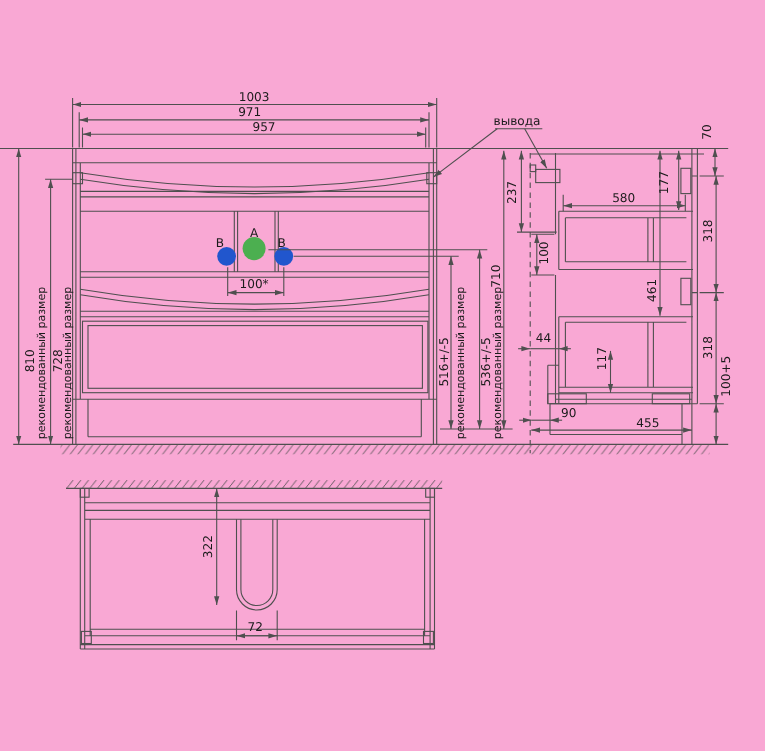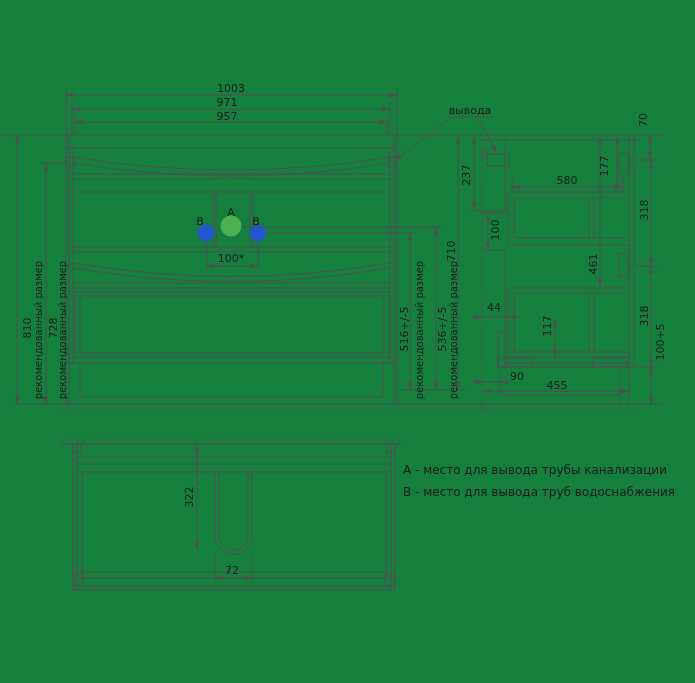--- a/index.html
+++ b/index.html
@@ -1,17 +1,17 @@
 <!DOCTYPE html>
 <html><head>
 <meta charset="utf-8">
 <style>
   html,body{margin:0;padding:0;background:#fff;}
   .stage{
-    position:relative;width:695px;height:683px;background:#15803d;overflow:hidden;
+    position:relative;width:695px;height:683px;background:#f9a8d4;overflow:hidden;
     font-family:"DejaVu Sans","Liberation Sans",sans-serif;color:#222;
   }
   .art{position:absolute;left:0;top:0;}
   .ht,.vt,.lg{position:absolute;white-space:nowrap;color:#1c1c1c;}
   .ht{transform:translate(-50%,-50%);}
   .vt{transform:translate(-50%,-50%) rotate(-90deg);}
   .lg{transform:translateY(-50%);font-size:12px;}
   .num{font-size:11px;}
   .small{font-size:10px;}
 </style>
@@ -149,21 +149,21 @@
     <path d="M215,472 V536 A18.5,18.5 0 0 0 252,536 V472
              M219,472 V536 A14.5,14.5 0 0 0 248,536 V472"></path>
     <path d="M215,555 V582 M252,555 V582"></path>
     <line x1="197" y1="444" x2="197" y2="550" marker-start="url(#ar)" marker-end="url(#ar)"></line>
     <line x1="215" y1="578" x2="252" y2="578" marker-start="url(#ar)" marker-end="url(#ar)"></line>
   </g>
 </svg>
 
   <span class="ht num" style="left:231px;top:88px">1003</span>
   <span class="ht num" style="left:227px;top:102px">971</span>
-  <span class="ht num" style="left:227px;top:116px">957</span>
+  <span class="ht num" style="left:240px;top:116px">957</span>
   <span class="vt num" style="left:27px;top:328px">810</span>
   <span class="vt small" style="left:38px;top:330px">рекомендованный размер</span>
   <span class="vt num" style="left:53px;top:328px">728</span>
   <span class="vt small" style="left:62px;top:330px">рекомендованный размер</span>
   <span class="ht num" style="left:231px;top:258px">100*</span>
   <span class="ht num" style="left:231px;top:212px">A</span>
   <span class="ht num" style="left:200px;top:221px">B</span>
   <span class="ht num" style="left:256px;top:221px">B</span>
   <span class="vt num" style="left:404px;top:329px">516+/-5</span>
   <span class="vt small" style="left:419px;top:330px">рекомендованный размер</span>
@@ -177,21 +177,19 @@
   <span class="vt num" style="left:604px;top:166px">177</span>
   <span class="ht num" style="left:567px;top:180px">580</span>
   <span class="vt num" style="left:495px;top:230px">100</span>
   <span class="vt num" style="left:593px;top:264px">461</span>
   <span class="vt num" style="left:644px;top:210px">318</span>
   <span class="vt num" style="left:644px;top:316px">318</span>
   <span class="ht num" style="left:494px;top:307px">44</span>
   <span class="vt num" style="left:547px;top:326px">117</span>
   <span class="vt num" style="left:660px;top:342px">100+5</span>
   <span class="ht num" style="left:517px;top:376px">90</span>
-  <span class="ht num" style="left:557px;top:385px">455</span>
+  <span class="ht num" style="left:589px;top:385px">455</span>
 
   <span class="vt num" style="left:189px;top:497px">322</span>
   <span class="ht num" style="left:232px;top:570px">72</span>
 
-  <span class="lg" style="left:403px;top:470px">A - место для вывода трубы канализации</span>
-  <span class="lg" style="left:403px;top:492px">B - место для вывода труб водоснабжения</span>
 
 </div>
 
 </body></html>

